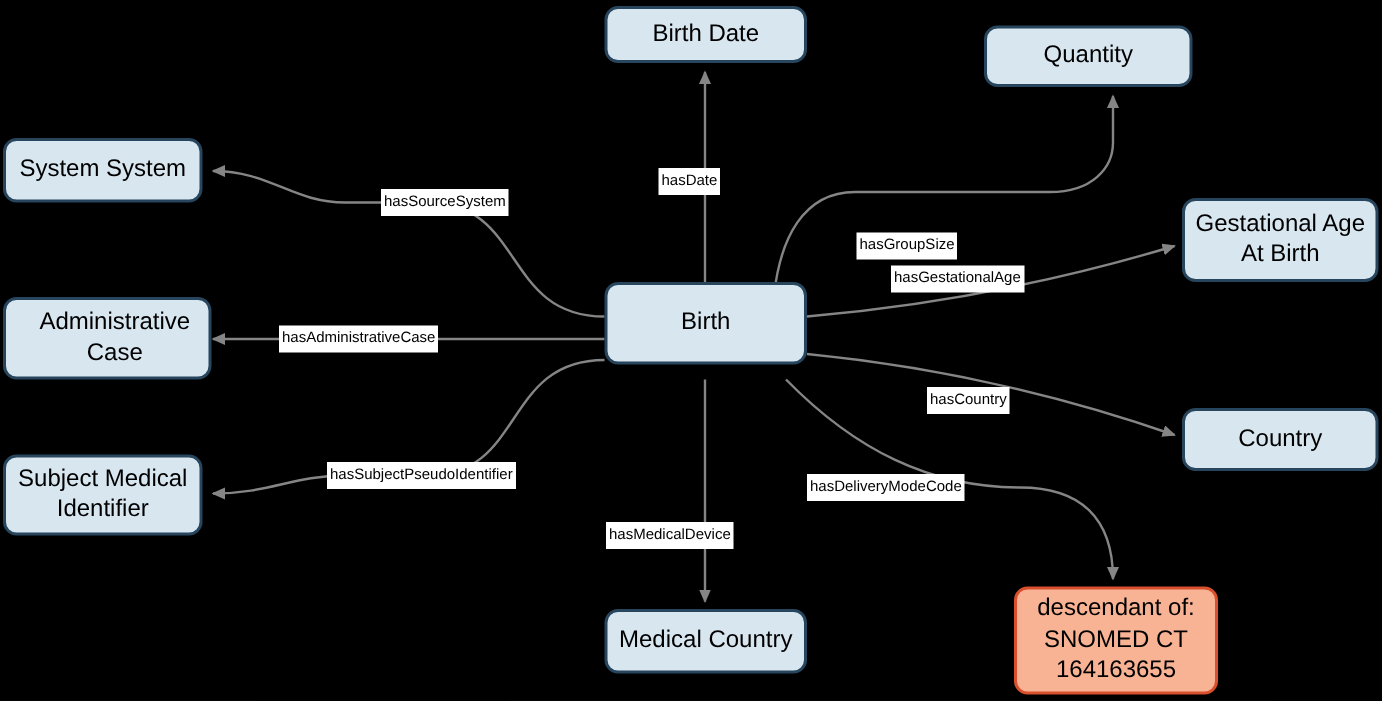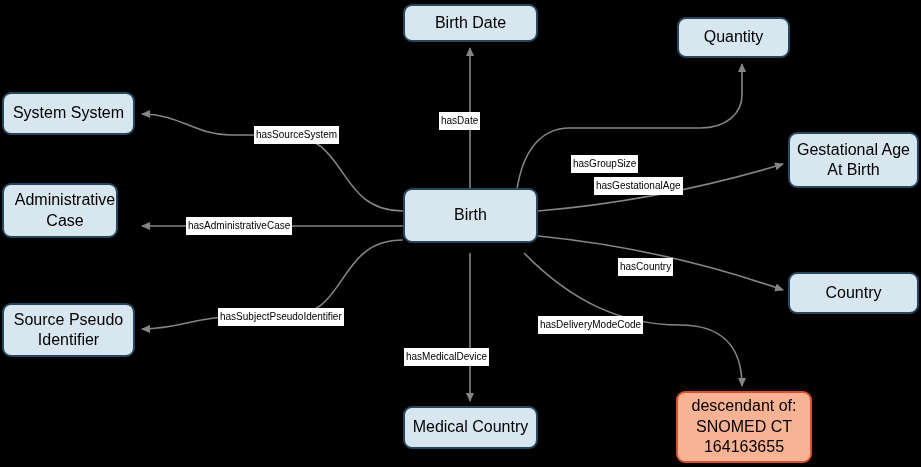--- a/index.html
+++ b/index.html
@@ -43,24 +43,24 @@
   .edge-label{
     position:absolute;
     background:var(--edge-label-bg);
     color:var(--text);
     font-size:10px;line-height:18px;
     padding:0 2px;
     white-space:nowrap;
   }
   
   #n-birth-date{left:403px;top:4px;width:135px;height:38px;}
-  #n-quantity{left:677px;top:17px;width:113px;height:41px;}
+  #n-quantity{left:656px;top:17px;width:139px;height:41px;}
   #n-source-system{left:2px;top:92px;width:133px;height:43px;}
   #n-gestational-age{left:788px;top:132px;width:131px;height:56px;}
-  #n-administrative-case{left:2px;top:183px;width:116px;height:55px;padding-left:16px;}
+  #n-administrative-case{left:2px;top:198px;width:139px;height:55px;padding-left:16px;}
   #n-birth{left:403px;top:188px;width:135px;height:55px;}
   #n-country{left:788px;top:272px;width:131px;height:42px;}
   #n-subject-pseudo{left:2px;top:303px;width:133px;height:54px;}
   #n-snomed{left:676px;top:391px;width:136px;height:72px;}
   #n-medical-device{left:403px;top:406px;width:135px;height:43px;}
   
   #l-has-date{left:439px;top:112px;}
   #l-has-group-size{left:571px;top:119px;margin-top:36px;}
   #l-has-source-system{left:254px;top:126px;}
   #l-has-gestational-age{left:594px;top:177px;}
@@ -92,21 +92,21 @@
     <path class="edge" d="M470,253 L470,401" marker-end="url(#arrow)"></path>
   </svg>
 
   <div class="node" id="n-birth-date">Birth Date</div>
   <div class="node" id="n-quantity">Quantity</div>
   <div class="node" id="n-source-system">System System</div>
   <div class="node" id="n-gestational-age">Gestational Age At Birth</div>
   <div class="node" id="n-administrative-case">Administrative Case</div>
   <div class="node" id="n-birth">Birth</div>
   <div class="node" id="n-country">Country</div>
-  <div class="node" id="n-subject-pseudo">Source Pseudo Identifier</div>
+  <div class="node" id="n-subject-pseudo">Subject Medical Identifier</div>
   <div class="node highlight" id="n-snomed">descendant of:
 SNOMED CT
 164163655</div>
   <div class="node" id="n-medical-device">Medical Country</div>
 
   <div class="edge-label" id="l-has-date">hasDate</div>
   <div class="edge-label" id="l-has-group-size">hasGroupSize</div>
   <div class="edge-label" id="l-has-source-system">hasSourceSystem</div>
   <div class="edge-label" id="l-has-gestational-age">hasGestationalAge</div>
   <div class="edge-label" id="l-has-administrative-case">hasAdministrativeCase</div>

